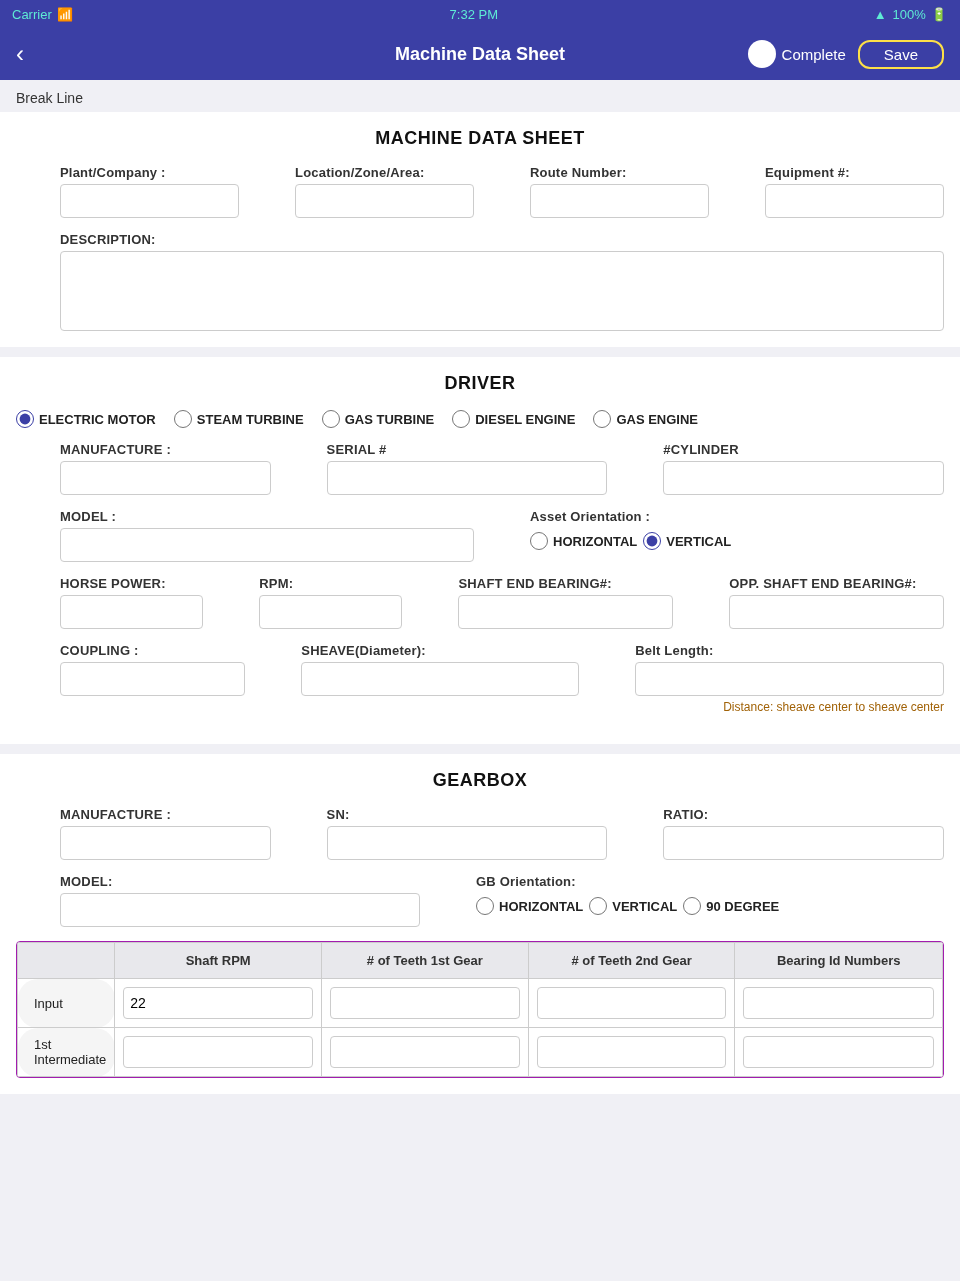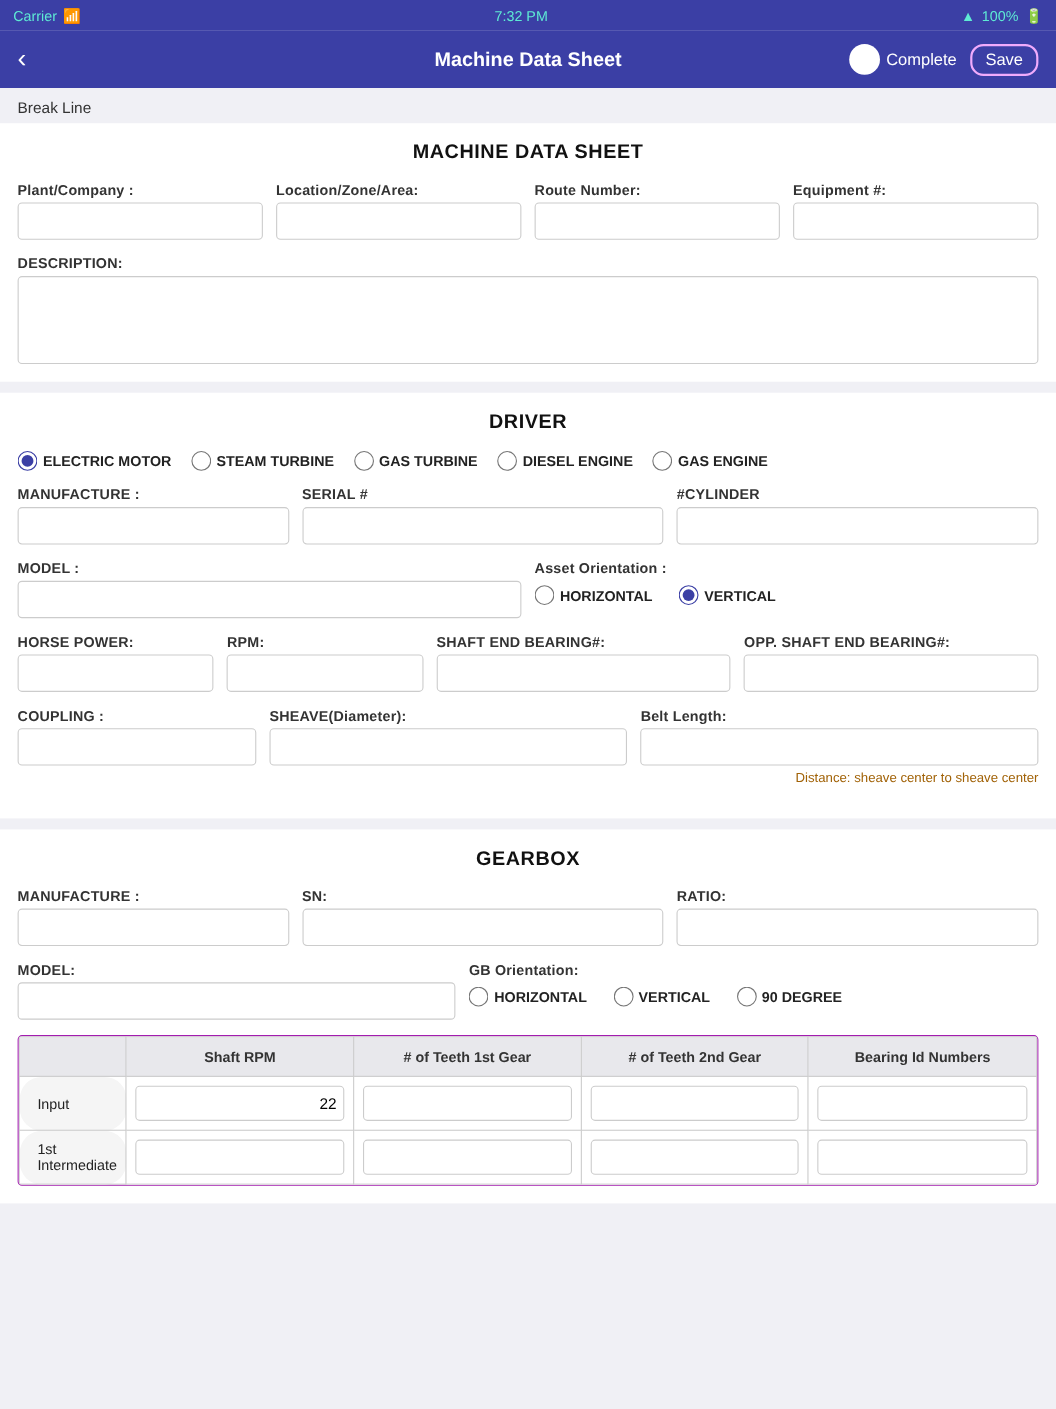--- a/index.html
+++ b/index.html
@@ -59,23 +59,23 @@
     .toggle-circle {
       width: 28px;
       height: 28px;
       border-radius: 50%;
       background: white;
       border: none;
       cursor: pointer;
     }
     .save-btn {
       background: none;
-      border: 2px solid #f0abfc;
+      border: 2px solid #fde047;
       color: white;
-      padding: 4px 12px;
+      padding: 4px 24px;
       font-size: 15px;
       border-radius: 12px;
       cursor: pointer;
       font-weight: 500;
     }
 
     
     .content {
       background: #f0f0f5;
       padding: 0;
@@ -106,20 +106,21 @@
       display: flex;
       gap: 12px;
       margin-bottom: 14px;
       align-items: flex-start;
     }
 
     .form-group {
       display: flex;
       flex-direction: column;
       flex: 1;
+      margin-left: 44px;
     }
 
     .form-label {
       font-size: 13px;
       font-weight: 600;
       color: #333;
       margin-bottom: 4px;
       letter-spacing: 0.2px;
     }
 
@@ -165,21 +166,21 @@
       width: 18px;
       height: 18px;
       cursor: pointer;
       accent-color: #3b3fa5;
     }
 
     
     .orientation-row {
       display: flex;
       align-items: flex-end;
-      gap: 24px;
+      gap: 6px;
       margin-top: 4px;
     }
 
     
     .gb-table-container {
       margin-top: 10px;
       border: 1px solid #a21caf;
       border-radius: 4px;
       overflow: hidden;
     }
@@ -210,21 +211,20 @@
       padding-left: 16px;
       border-radius: 20px;
     }
     .gb-table input {
       width: 100%;
       border: 1px solid #ccc;
       border-radius: 4px;
       padding: 13px 6px;
       font-size: 14px;
       height: 32px;
-      text-align: right;
     }
 
     .distance-note {
       font-size: 12px;
       color: #a16207;
       text-align: right;
       margin-top: 4px;
     }
 
     

